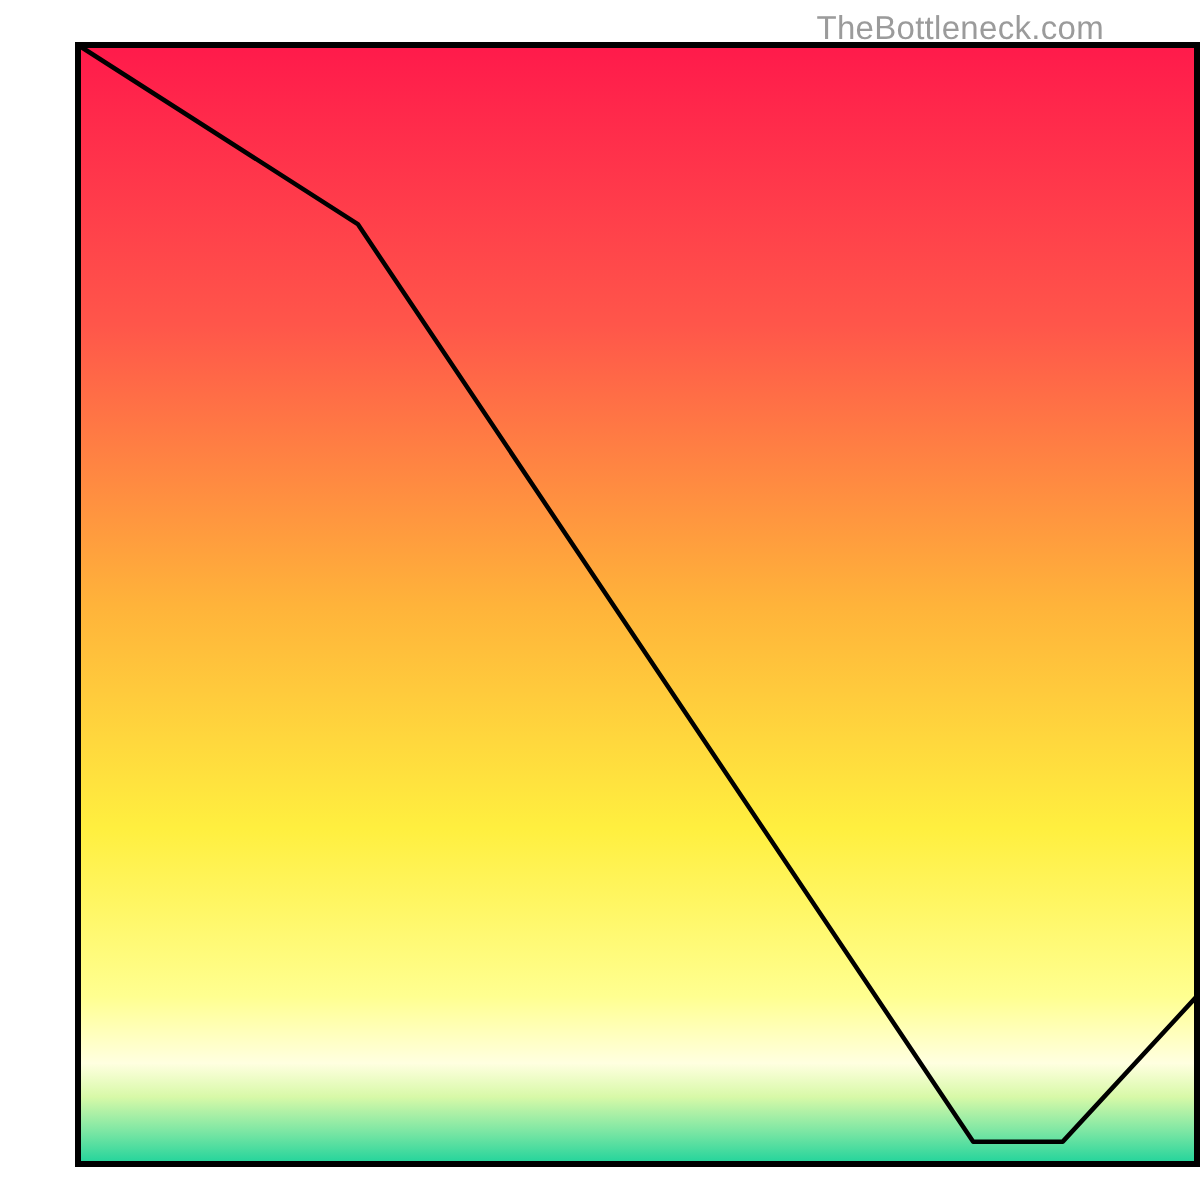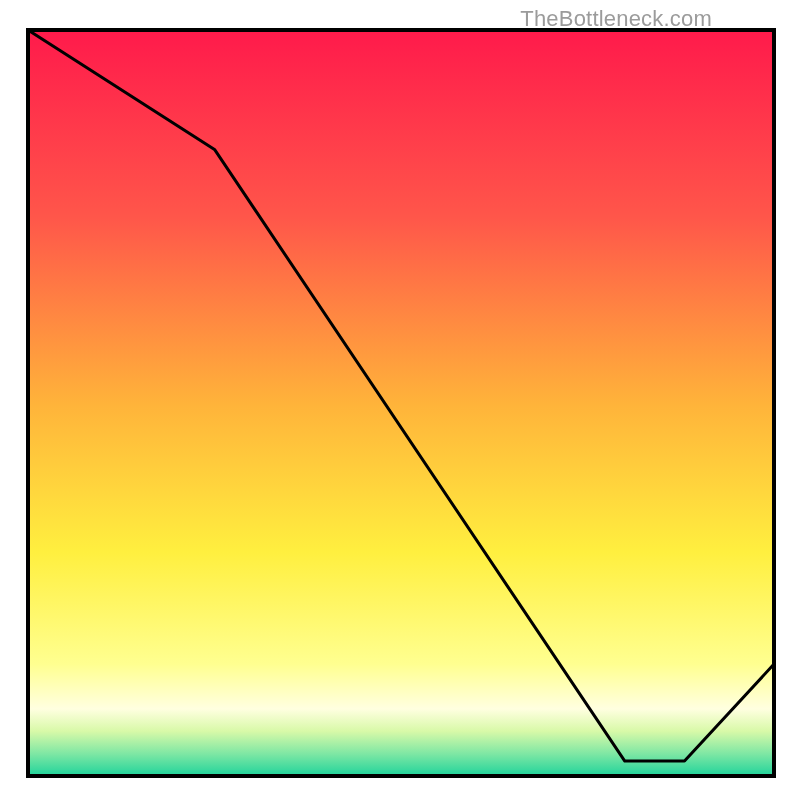--- a/index.html
+++ b/index.html
@@ -7,20 +7,21 @@
     padding: 0;
     width: 800px;
     height: 800px;
     background: #ffffff;
     font-family: Arial, Helvetica, sans-serif;
   }
   .wrap {
     position: relative;
     width: 728px;
     height: 800px;
+    margin-left: 24px;
   }
   .watermark {
     position: absolute;
     top: 6px;
     right: 16px;
     color: #9b9b9b;
     font-size: 22px;
     font-weight: 400;
     letter-spacing: 0.2px;
   }

